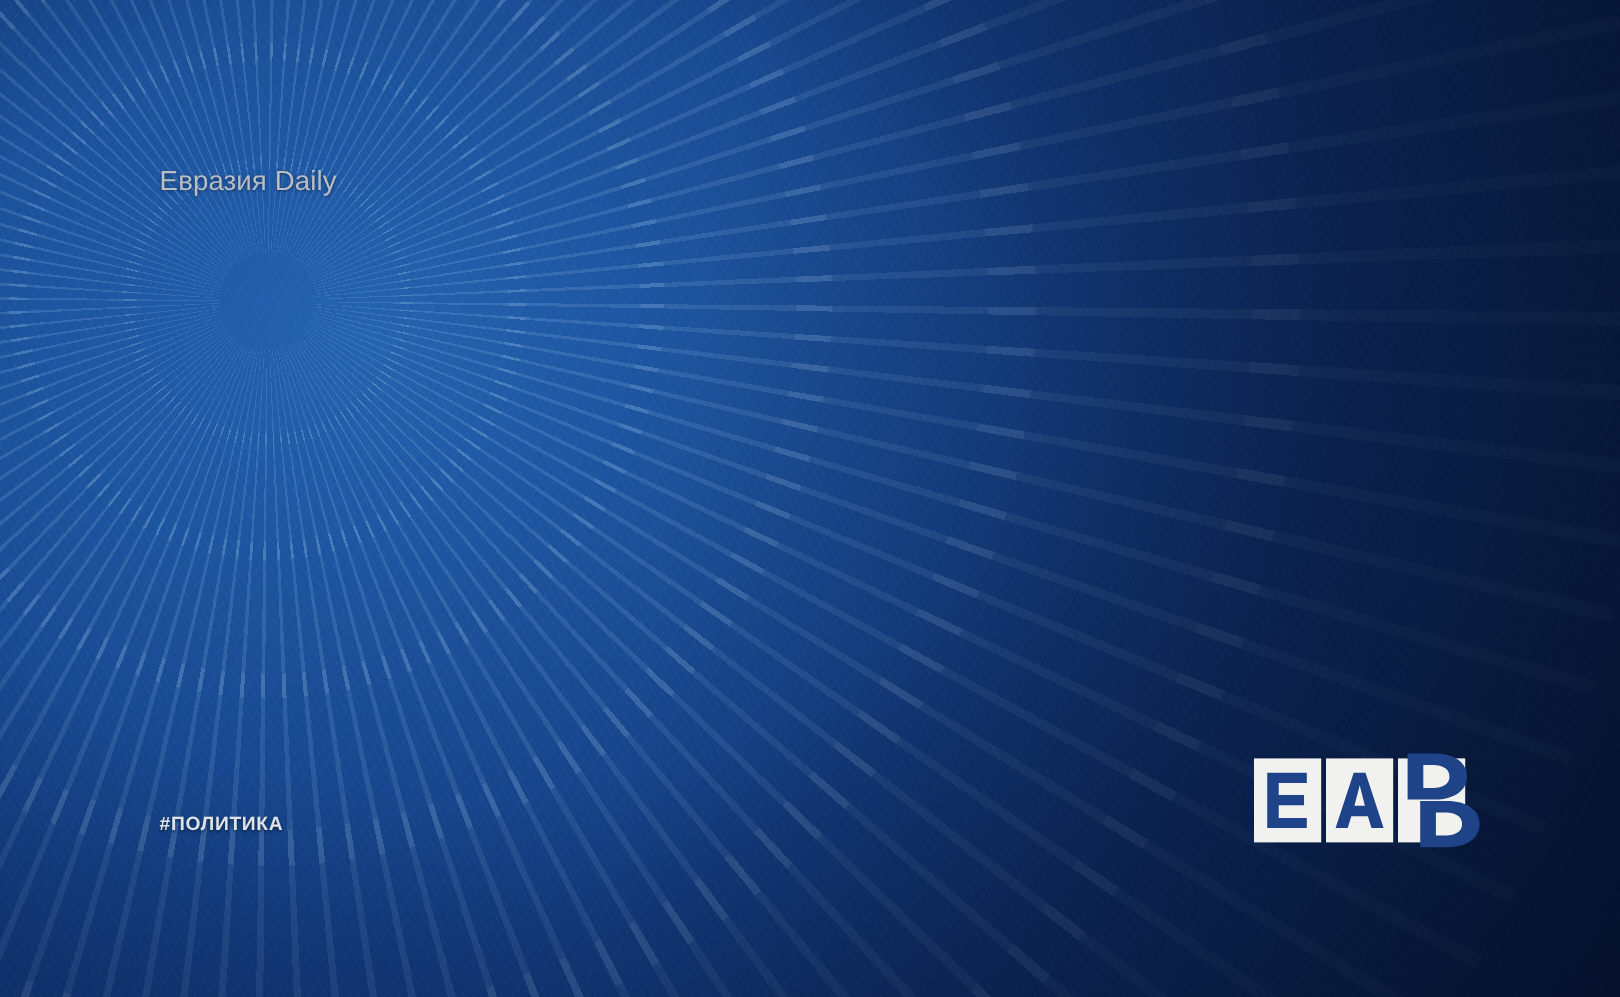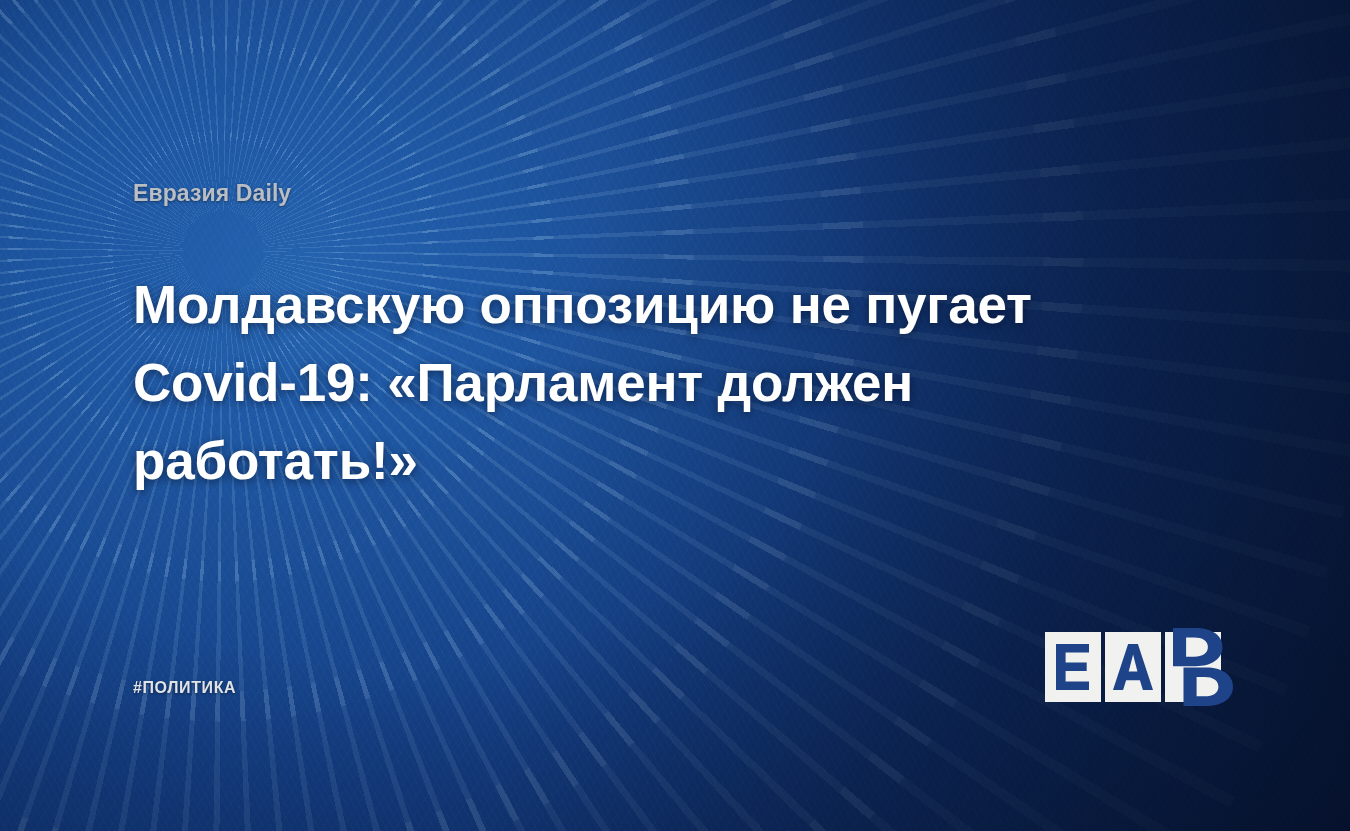--- a/index.html
+++ b/index.html
@@ -68,25 +68,24 @@
     background-image:
       repeating-linear-gradient(62deg, rgba(190,220,255,.045) 0 1px, rgba(0,0,0,0) 1px 6px),
       repeating-linear-gradient(-58deg, rgba(170,205,250,.035) 0 1px, rgba(0,0,0,0) 1px 9px);
     mix-blend-mode:screen;
     opacity:.55;
   }
 
   
   .brand{
     position:absolute; left:133px; top:137px;
-    font-size:23px; font-weight:700; letter-spacing:.1px;
+    font-size:23px; font-weight:400; letter-spacing:.1px;
     color:#b9bdc4;
     white-space:nowrap;
     text-shadow:0 1px 3px rgba(0,0,0,.45);
-    margin-top:43px;
   }
 
   .headline{
     position:absolute; left:133px; top:266px;
     width:960px;
     font-size:53px; font-weight:700; line-height:78px;
     letter-spacing:-.2px;
     color:#ffffff;
     text-shadow:0 2px 9px rgba(2,10,30,.55);
   }
@@ -131,21 +130,20 @@
     <div class="spin" style="--in:600px; --out:860px; width:1760px; height:1760px; opacity:.20;"></div>
     <div class="spin" style="--in:820px; --out:1150px;width:2340px; height:2340px; opacity:.16;"></div>
   </div>
 
   <div class="grain"></div>
   <div class="bg-vignette"></div>
   <div class="bg-darkright"></div>
 
   <div class="brand">Евразия Daily</div>
 
-  <h1 class="headline">Молдавскую оппозицию не пугает Covid-19: «Парламент должен работать!»</h1>
 
   <div class="hashtag">#ПОЛИТИКА</div>
 
   <div class="logo">
 
     <div class="logo-tile">
       <span>
         <svg width="34" height="46" viewBox="0 0 34 46" aria-hidden="true">
           <path fill="#1e4388" d="M0 0h33v8.4H9.6v10.2h21.1v8.4H9.6v10.6H33V46H0z"></path>
         </svg>

